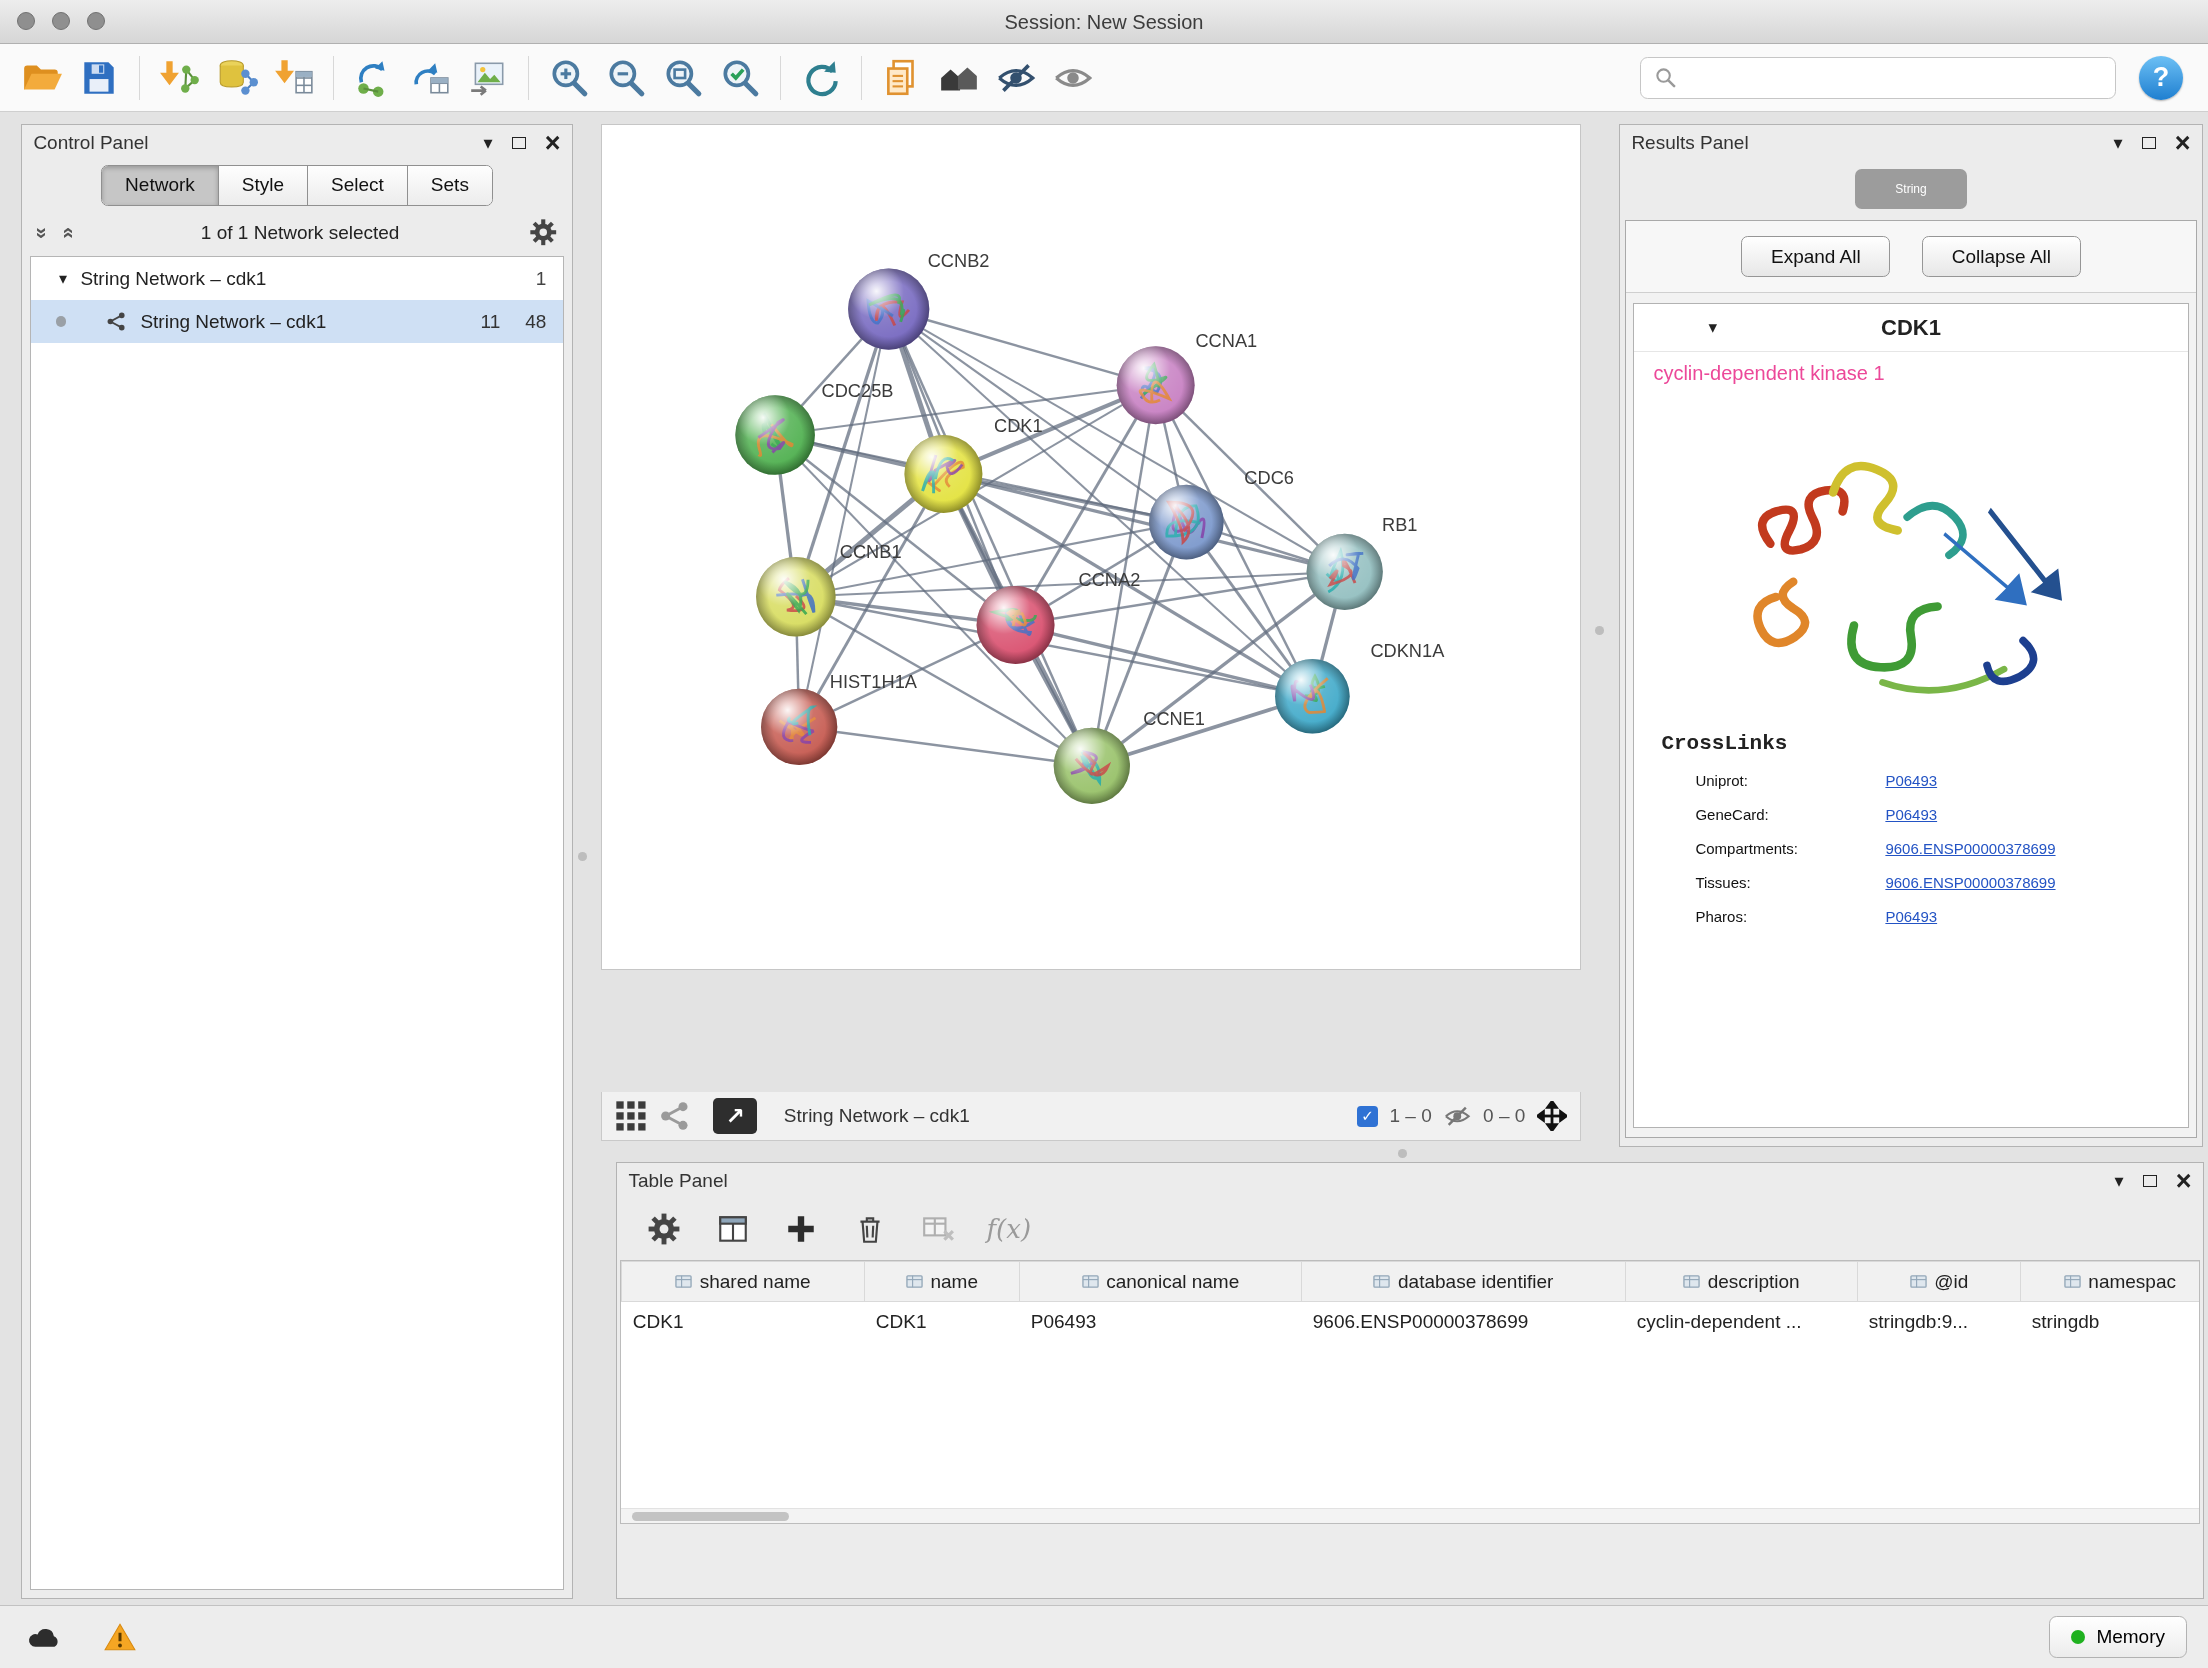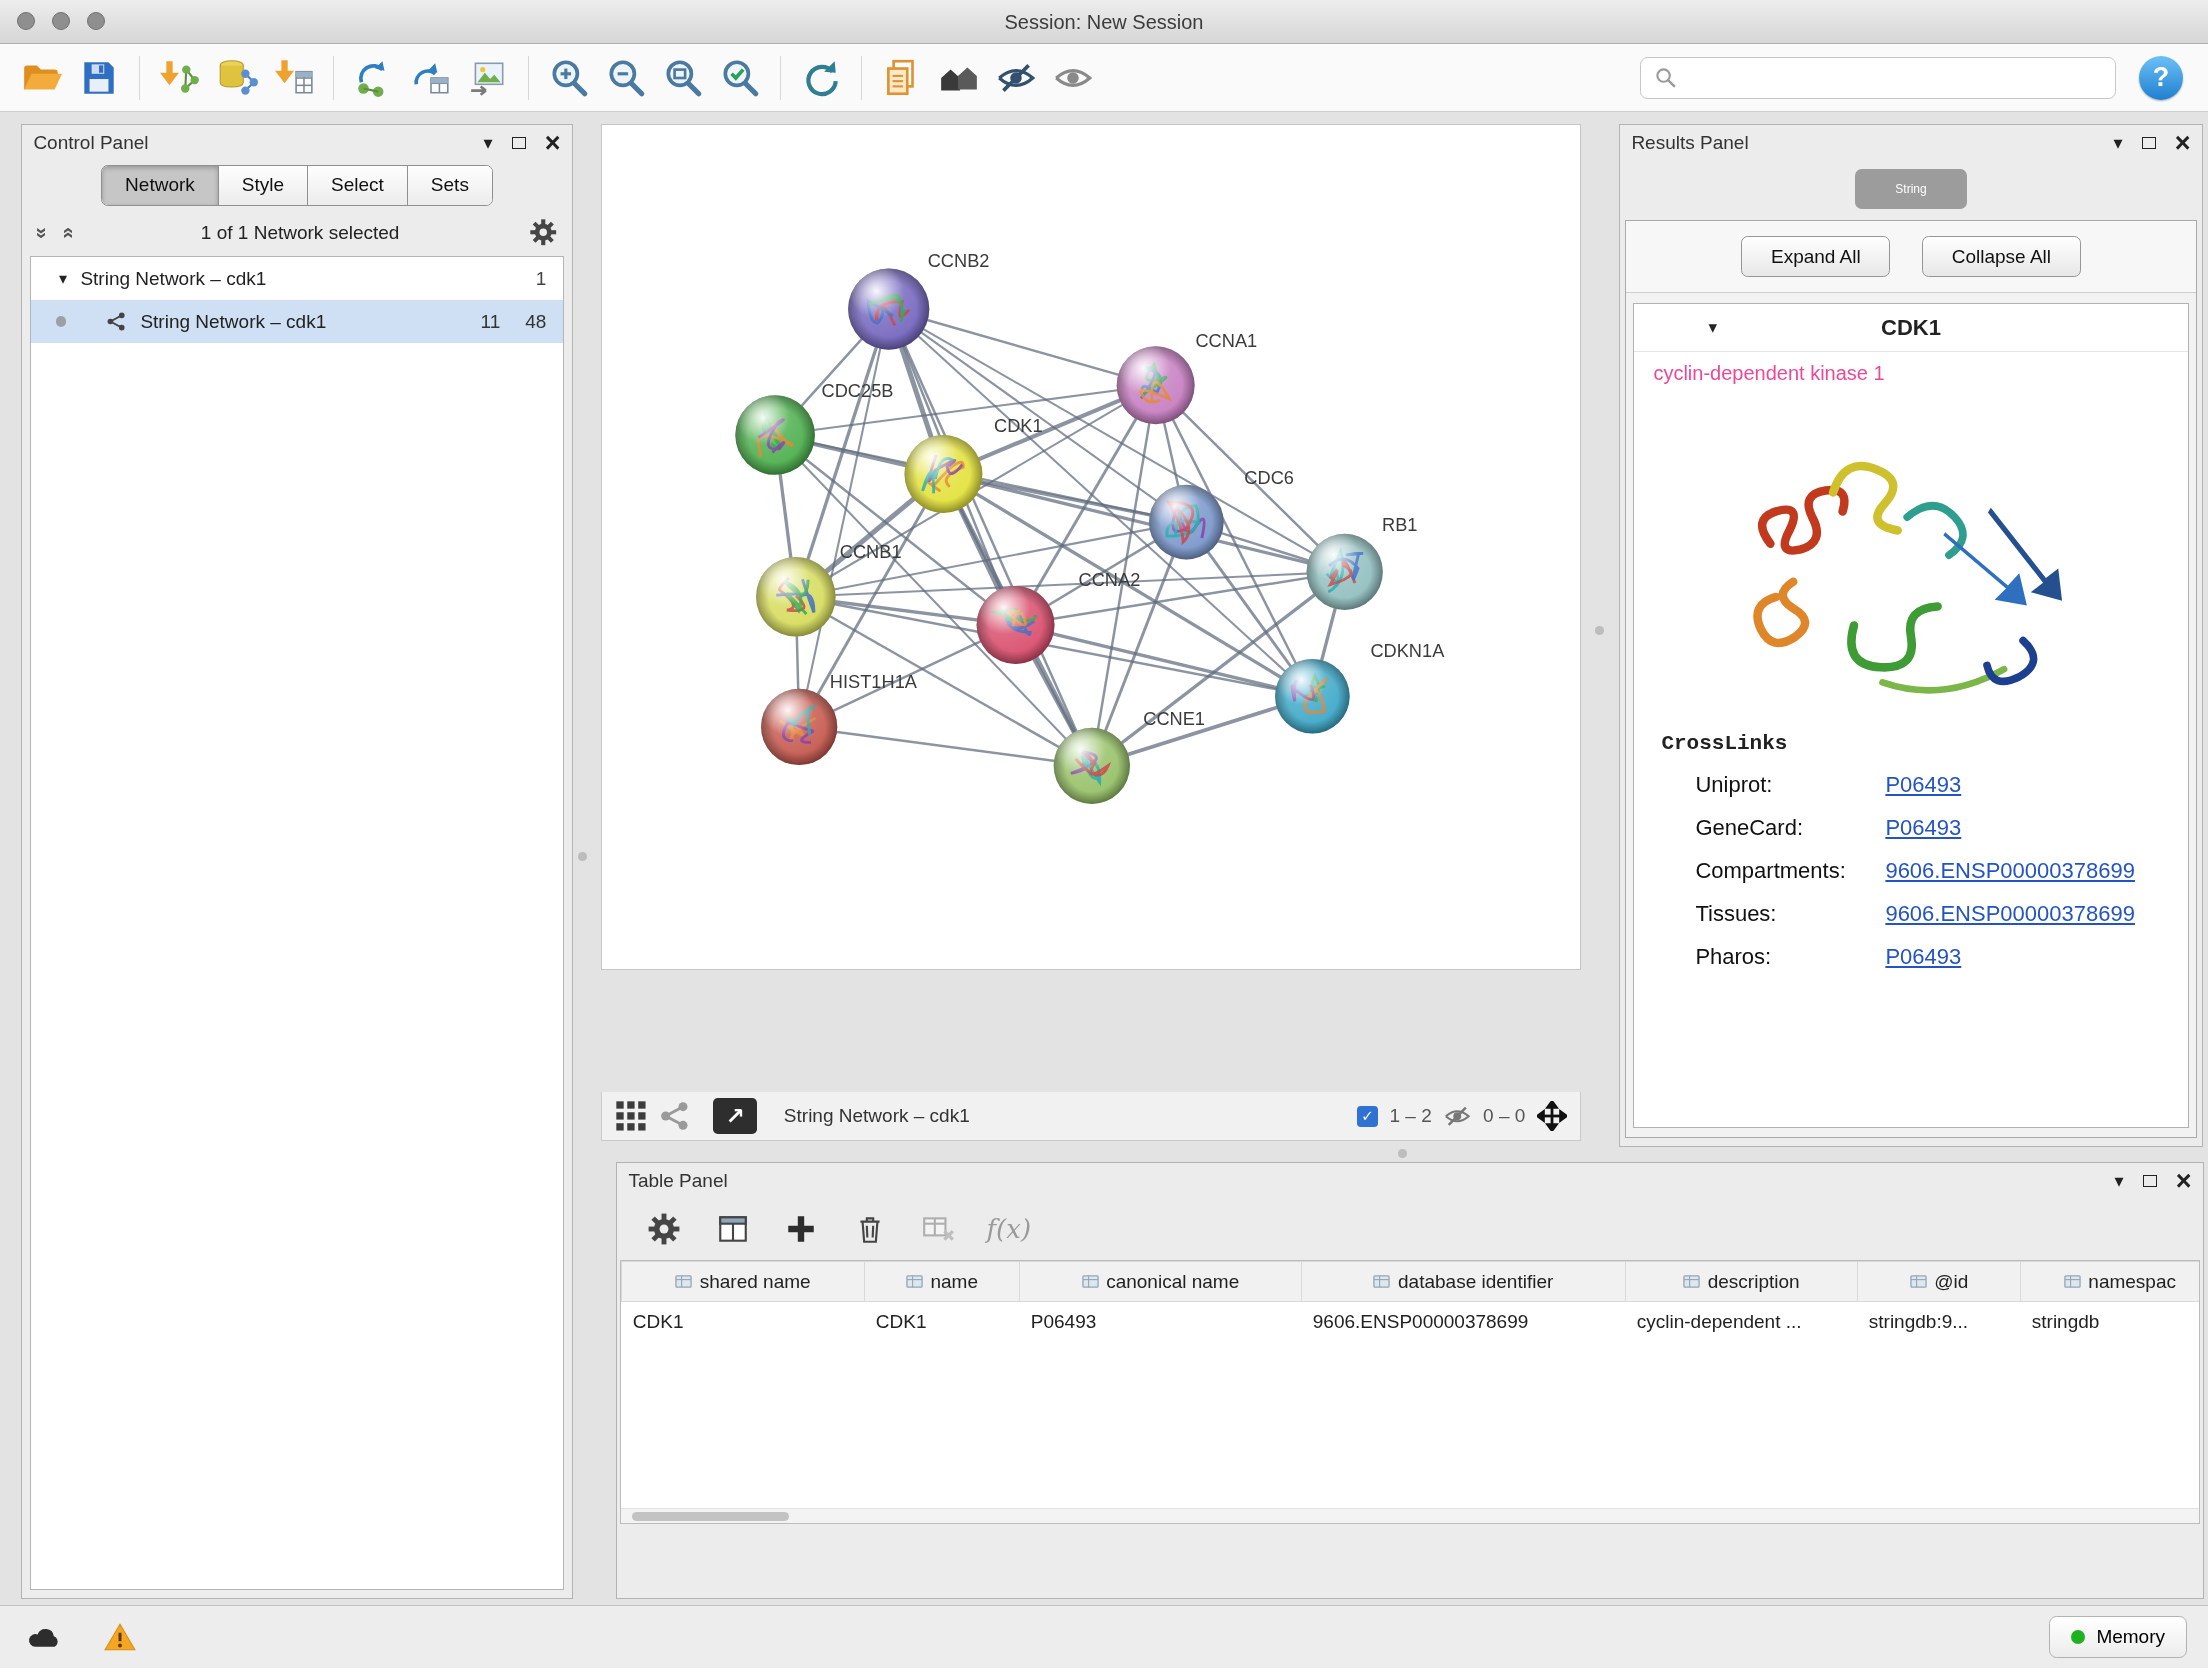--- a/index.html
+++ b/index.html
@@ -70,21 +70,21 @@
   .results-body{position:absolute;left:4.8px;right:4.8px;top:95px;bottom:7.6px;border:1px solid #a9a9a9;background:#f2f2f2;}
   .rbtns{display:flex;justify-content:center;gap:32px;padding:15px 0;border-bottom:1px solid #cfcfcf;background:#f7f7f7;}
   .rbtn{font-size:19px;padding:8.6px 28.5px;border:1px solid #969696;border-radius:6.7px;background:linear-gradient(#fff,#e7e7e7);cursor:pointer;font-family:inherit;color:#111;}
   .gene-card{position:absolute;left:7.6px;right:7.6px;top:82px;bottom:9.5px;border:1px solid #b2b2b2;background:#fff;overflow:hidden;}
   .gene-header{position:relative;height:48px;border-bottom:1px solid #e6e6e6;display:flex;align-items:center;justify-content:center;}
   .gene-header .tri{position:absolute;left:74px;font-size:17px;cursor:pointer;}
   .gene-name{font-size:22px;font-weight:bold;}
   .gene-desc{font-size:20px;padding:9.5px 0 1.9px 19px;color:#ec4899;}
   .protein-img{display:block;margin:15px auto 3.8px;}
   .xl-title{font-size:21px;font-weight:bold;padding:13.3px 0 7.6px 27px;font-family:Liberation Mono, monospace;}
-  .xrow{display:flex;align-items:center;padding:8.6px 0 8.6px 61px;font-size:22px;}
+  .xrow{display:flex;align-items:center;padding:8.6px 0 8.6px 61px;font-size:15px;}
   .xlabel{width:190px;color:#111;}
   .xlink{color:#2353c4;text-decoration:underline;cursor:pointer;}
 
   
   .table-panel{left:616px;top:1162px;width:1588px;height:437px;}
   .tp-toolbar{display:flex;align-items:center;gap:28.5px;height:59px;padding-left:27px;}
   .tp-icon{width:40px;height:40px;display:flex;align-items:center;justify-content:center;cursor:pointer;}
   .tp-icon svg{width:34px;height:34px;}
   .fx{font-family:"DejaVu Serif",serif;font-style:italic;color:#9a9a9a;font-size:26px;cursor:default;}
   .data-table{position:absolute;left:2.9px;right:2.9px;top:97px;bottom:74px;background:#fff;border:1px solid #bcbcbc;overflow:hidden;}
@@ -534,21 +534,21 @@
         <line x1="5" y1="12" x2="18" y2="5" stroke="#9a9a9a" stroke-width="2.2"></line>
         <line x1="5" y1="12" x2="18" y2="19" stroke="#9a9a9a" stroke-width="2.2"></line>
       </svg>
     </span>
   <span class="birdseye">
       <span>↗</span>
     </span>
   <span class="ns-name">String Network – cdk1</span>
   <span class="ns-right">
     <span class="cbx">✓</span>
-    <span>1 – 2</span>
+    <span>1 – 0</span>
     <svg width="28.5" height="28.5" viewBox="0 0 40 40">
         <path d="M4 20 q16-14 32 0 q-16 14 -32 0" fill="none" stroke="#777" stroke-width="3"></path>
         <circle cx="20" cy="20" r="5.5" fill="#777"></circle>
         <line x1="8" y1="32" x2="32" y2="8" stroke="#777" stroke-width="3.5"></line>
       </svg>
     <span>0 – 0</span>
     <svg class="crosshair" width="30" height="30" viewBox="0 0 28 28">
         <g stroke="#111" stroke-width="2.6" fill="#111">
           <line x1="14" y1="5" x2="14" y2="23"></line>
           <line x1="5" y1="14" x2="23" y2="14"></line>

